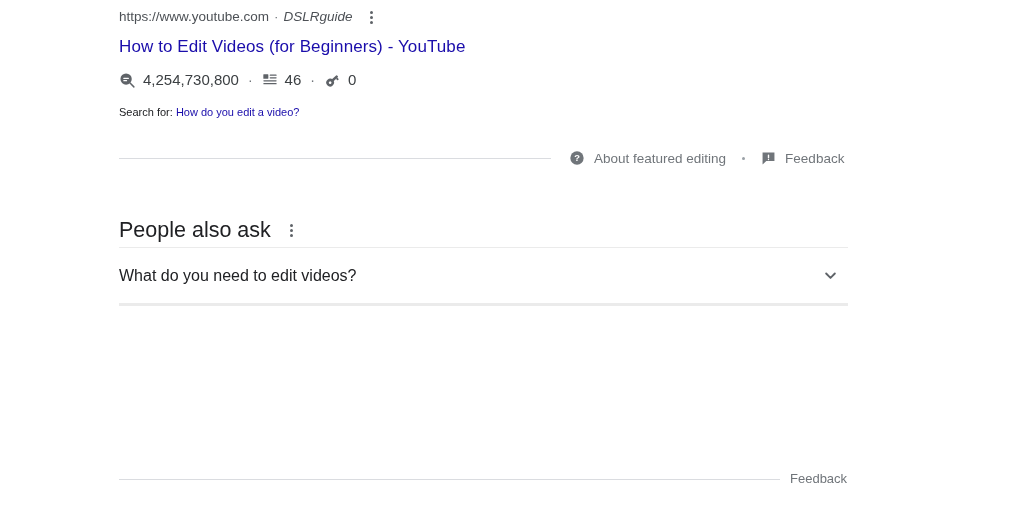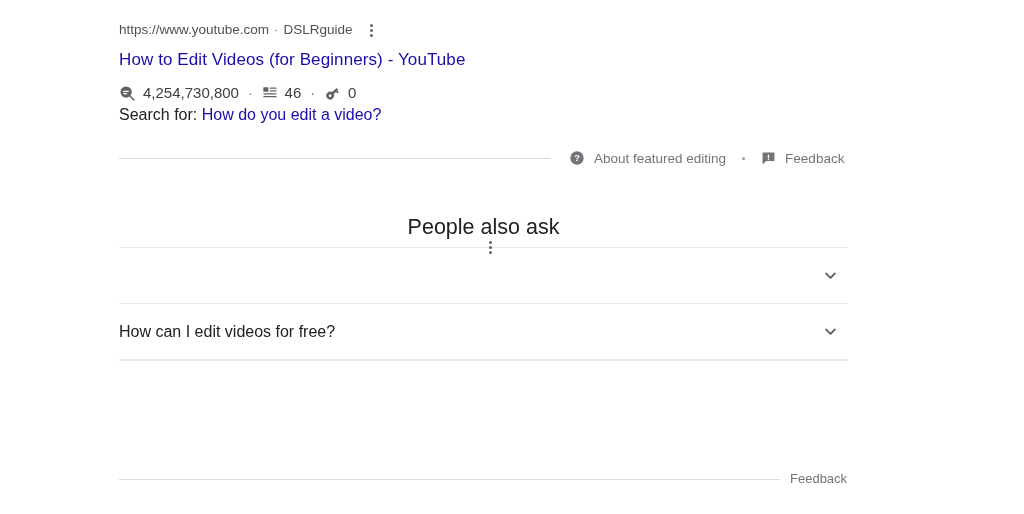--- a/index.html
+++ b/index.html
@@ -9,30 +9,30 @@
     width: 1024px; height: 514px;
     overflow: hidden;
   }
   body {
     font-family: "Liberation Sans", "DejaVu Sans", sans-serif;
     -webkit-font-smoothing: antialiased;
   }
   .page { position: relative; width: 1024px; height: 514px; }
 
   
-  .snippet { position: absolute; left: 119px; top: 21px; width: 760px; }
+  .snippet { position: absolute; left: 119px; top: 8px; width: 760px; }
 
   .url-line {
     display: flex; align-items: center;
     font-size: 13.5px; color: #4d5156; line-height: 18px;
     height: 18px;
   }
   .url-text { color: #4d5156; }
   .url-sep { margin: 0 5px; color: #70757a; }
-  .url-site { color: #4d5156; }
+  .url-site { font-style: italic; color: #4d5156; }
   .kebab {
     display: inline-flex; flex-direction: column; align-items: center;
     justify-content: center; gap: 2px; margin-left: 12px;
     width: 14px; height: 18px; cursor: pointer;
   }
   .kebab i { display: block; width: 3px; height: 3px; border-radius: 50%; background: #5f6368; }
 
   .result-title {
     margin-top: 7px;
     font-size: 17px; line-height: 27px;
@@ -47,21 +47,22 @@
     display: flex; align-items: center;
     font-size: 15px; color: #3c4043; line-height: 20px;
     height: 22px;
   }
   .stat { display: inline-flex; align-items: center; }
   .stat .glyph { display: inline-flex; margin-right: 7px; align-items: center; }
   .dotsep { margin: 0 9px; color: #70757a; font-size: 14px; }
 
   
   .search-for {
-    font-size: 16px; line-height: 21px; color: #202124;
+    margin-top: 11px;
+    font-size: 11px; line-height: 21px; color: #202124;
   }
   .search-for a { color: #1a0dab; text-decoration: none; cursor: pointer; }
 
   
   .snip-footer {
     position: absolute; left: 119px; top: 146px;
     width: 760px; height: 24px;
     display: flex; align-items: center;
   }
   .snip-rule { width: 432px; height: 1px; background: #dadce0; flex: 0 0 auto; }
@@ -74,21 +75,20 @@
     width: 3px; height: 3px; border-radius: 50%;
     background: #9aa0a6; margin: 0 16px;
   }
   .ico-gap { margin-right: 9px; display: inline-flex; align-items: center; }
 
   
   .paa { position: absolute; left: 119px; top: 213px; width: 729px; }
   .paa-head {
     display: flex; align-items: center;
     height: 34px;
-    flex-direction: column;
   }
   .paa-title {
     font-size: 21.5px; line-height: 28px; color: #202124; font-weight: 400;
   }
   .paa-head .kebab { margin-left: 14px; }
   .paa-rule { height: 1px; background: #ebebeb; width: 729px; }
 
   .paa-item {
     position: relative;
     height: 55px;
@@ -216,36 +216,29 @@
       <span class="kebab">
         <i></i>
           <i></i>
           <i></i>
       </span>
     </div>
 
     <div class="paa-rule"></div>
 
     <div class="paa-item">
+      <span class="paa-q">What do you need to edit videos?</span>
       <span class="paa-chev">
         <svg width="19" height="19" viewBox="0 0 24 24">
           <path d="M6.5 9.5 L12 15 L17.5 9.5" stroke="#5f6368" stroke-width="2.4" fill="none" stroke-linecap="round" stroke-linejoin="round"></path>
         </svg>
       </span>
     </div>
     <div class="paa-rule"></div>
 
-    <div class="paa-item">
-      <span class="paa-q">How can I edit videos for free?</span>
-      <span class="paa-chev">
-        <svg width="19" height="19" viewBox="0 0 24 24">
-          <path d="M6.5 9.5 L12 15 L17.5 9.5" stroke="#5f6368" stroke-width="2.4" fill="none" stroke-linecap="round" stroke-linejoin="round"></path>
-        </svg>
-      </span>
-    </div>
     <div class="paa-rule"></div>
 
     <div class="paa-rule"></div>
 
   </div>
 
   <div class="paa-foot">
     <div class="paa-foot-rule"></div>
     <span class="paa-foot-lbl">Feedback</span>
   </div>

